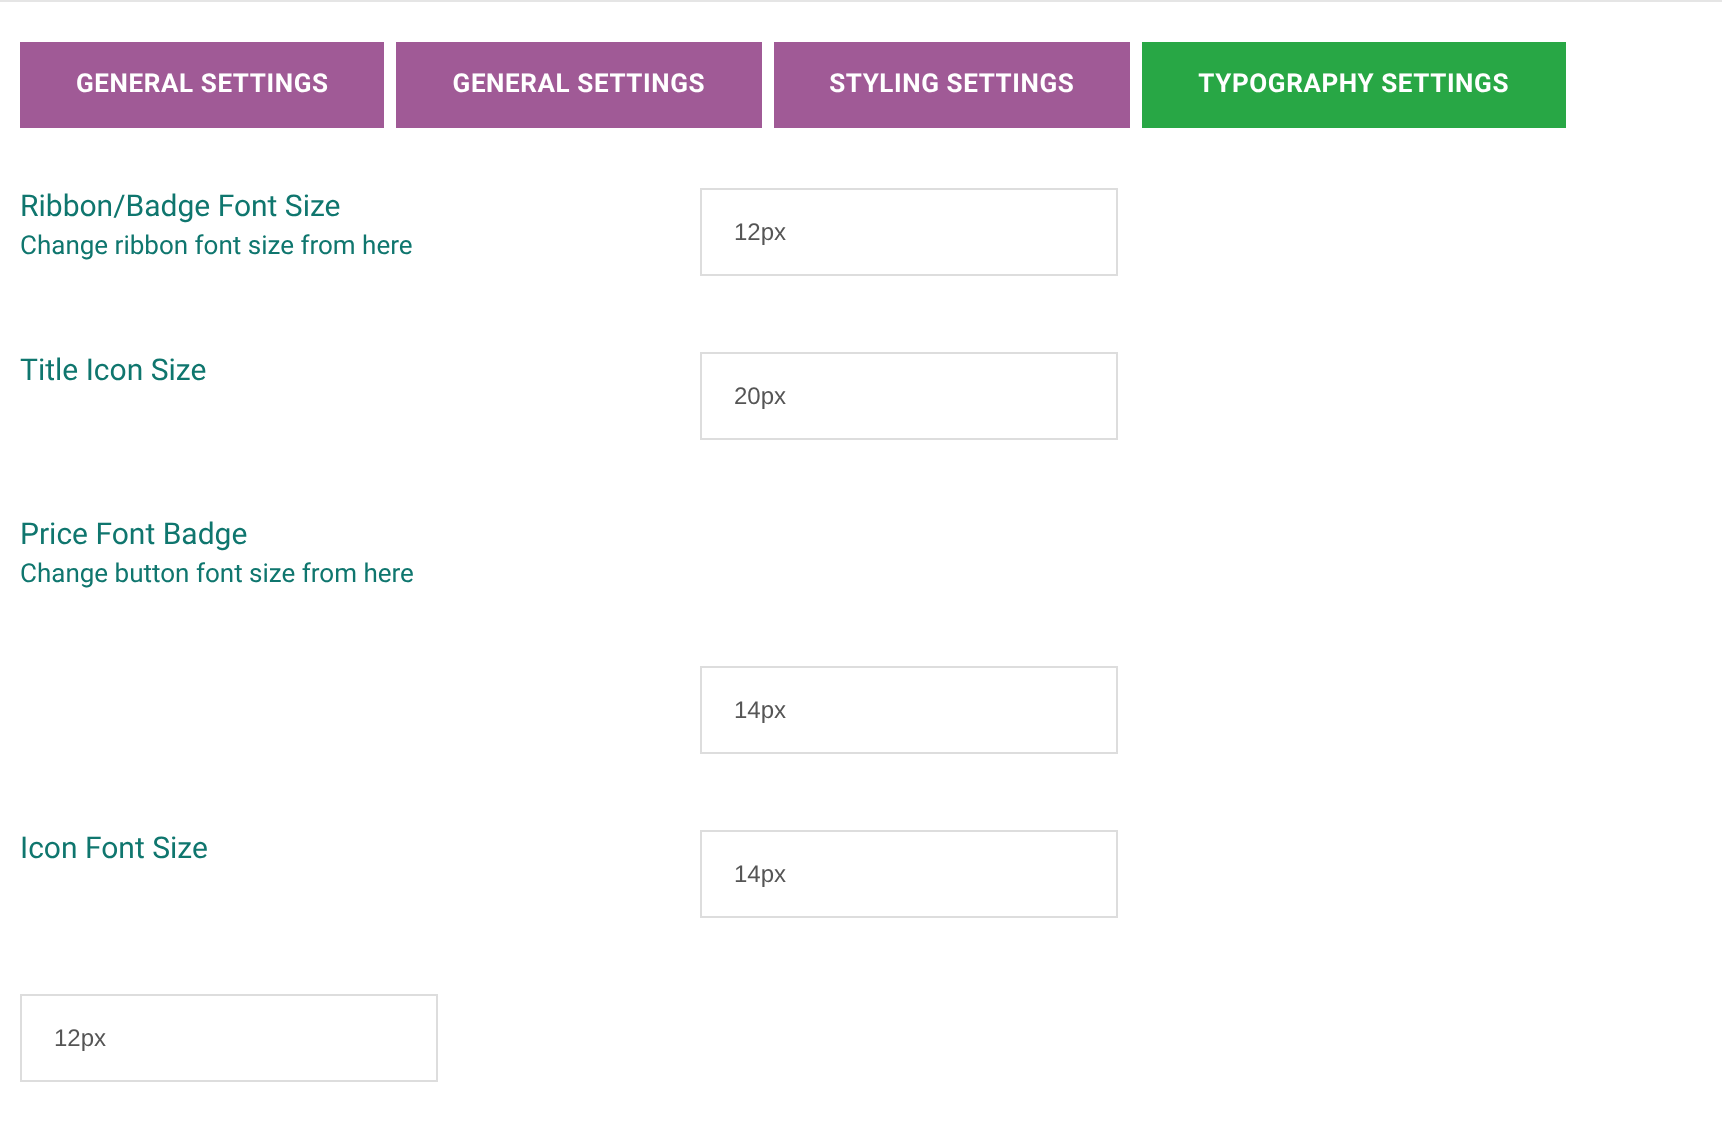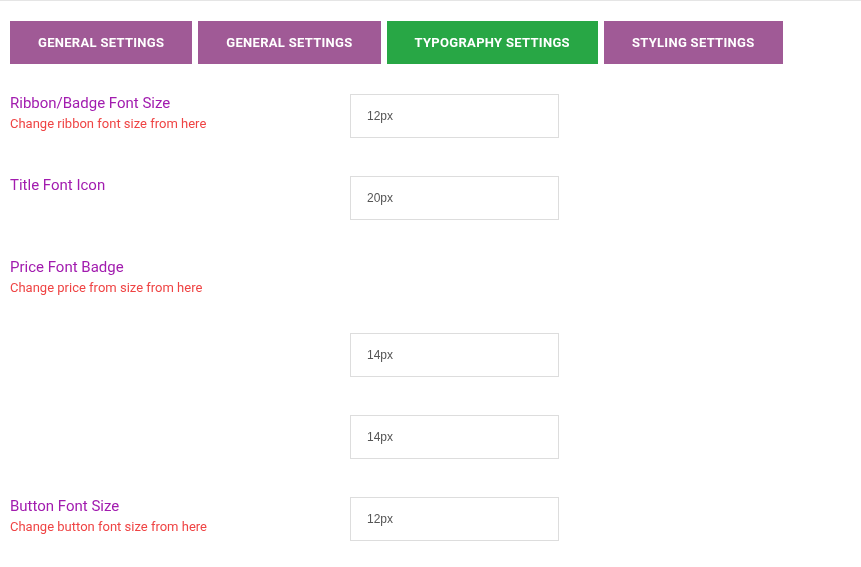--- a/index.html
+++ b/index.html
@@ -34,97 +34,94 @@
       display: flex;
       align-items: flex-start;
       margin-bottom: 38px;
     }
     .label-col {
       width: 340px;
       padding-top: 0;
     }
     .field-label {
       font-size: 15px;
-      color: #a21caf;
+      color: #0f766e;
       margin-bottom: 4px;
     }
     .field-desc {
       font-size: 13px;
-      color: #ef4444;
+      color: #0f766e;
     }
     .input-col {
       flex: 0 0 auto;
     }
     .text-input {
       width: 209px;
       height: 44px;
       border: 1px solid #ddd;
       padding: 0 16px;
       font-size: 12px;
       color: #555;
       outline: none;
     }
   </style>
 </head>
 <body>
 
 <div class="tabs">
   <div class="tab inactive">GENERAL SETTINGS</div>
   <div class="tab inactive">GENERAL SETTINGS</div>
+  <div class="tab inactive">STYLING SETTINGS</div>
   <div class="tab active">TYPOGRAPHY SETTINGS</div>
-  <div class="tab inactive">STYLING SETTINGS</div>
 </div>
 
 <div class="settings">
 
   <div class="row">
     <div class="label-col">
       <div class="field-label">Ribbon/Badge Font Size</div>
       <div class="field-desc">Change ribbon font size from here</div>
     </div>
     <div class="input-col">
       <input type="text" class="text-input" value="12px" style="">
     </div>
   </div>
 
   <div class="row">
     <div class="label-col">
-      <div class="field-label">Title Font Icon</div>
+      <div class="field-label">Title Icon Size</div>
     </div>
     <div class="input-col">
       <input type="text" class="text-input" value="20px" style="">
     </div>
   </div>
 
   <div class="row">
     <div class="label-col">
       <div class="field-label">Price Font Badge</div>
-      <div class="field-desc">Change price from size from here</div>
+      <div class="field-desc">Change button font size from here</div>
     </div>
   </div>
 
   <div class="row">
     <div class="label-col">
     </div>
     <div class="input-col">
       <input type="text" class="text-input" value="14px" style="">
     </div>
   </div>
 
   <div class="row">
     <div class="label-col">
+      <div class="field-label">Icon Font Size</div>
     </div>
     <div class="input-col">
       <input type="text" class="text-input" value="14px" style="">
     </div>
   </div>
 
   <div class="row">
-    <div class="label-col">
-      <div class="field-label">Button Font Size</div>
-      <div class="field-desc">Change button font size from here</div>
-    </div>
     <div class="input-col">
       <input type="text" class="text-input" value="12px" style="">
     </div>
   </div>
 
 </div>
 
 </body></html>

